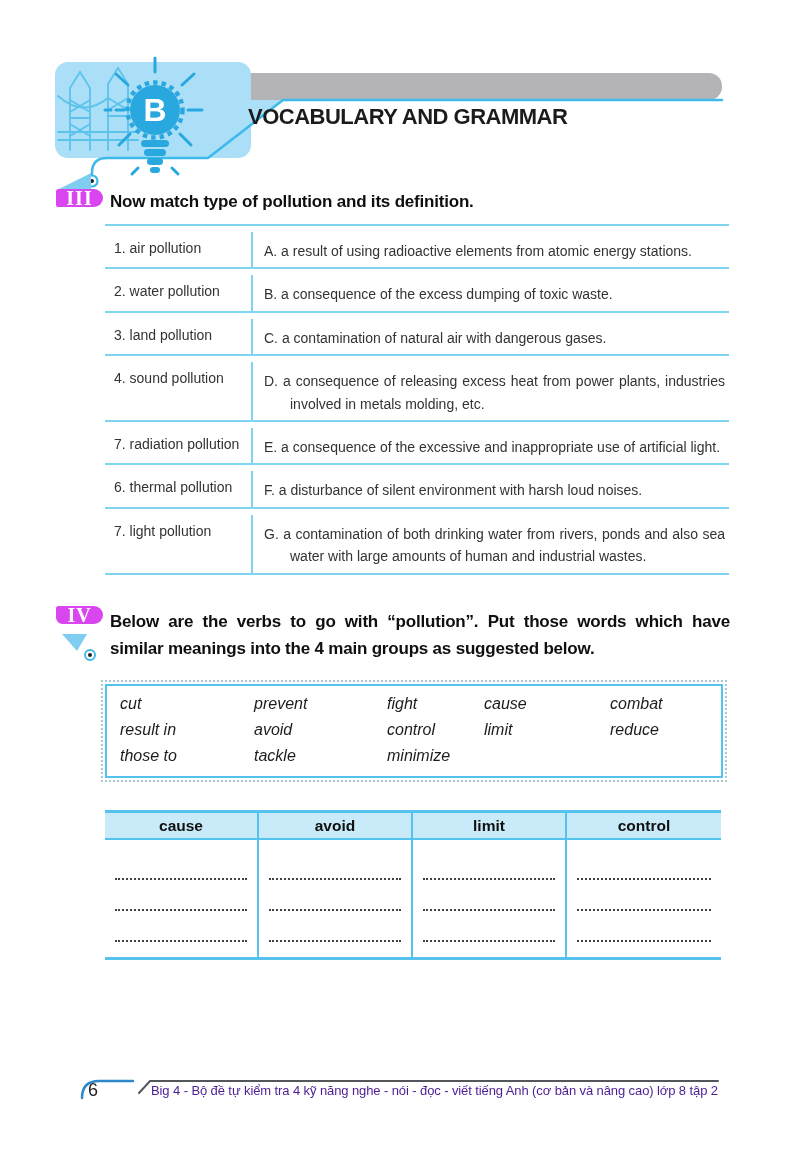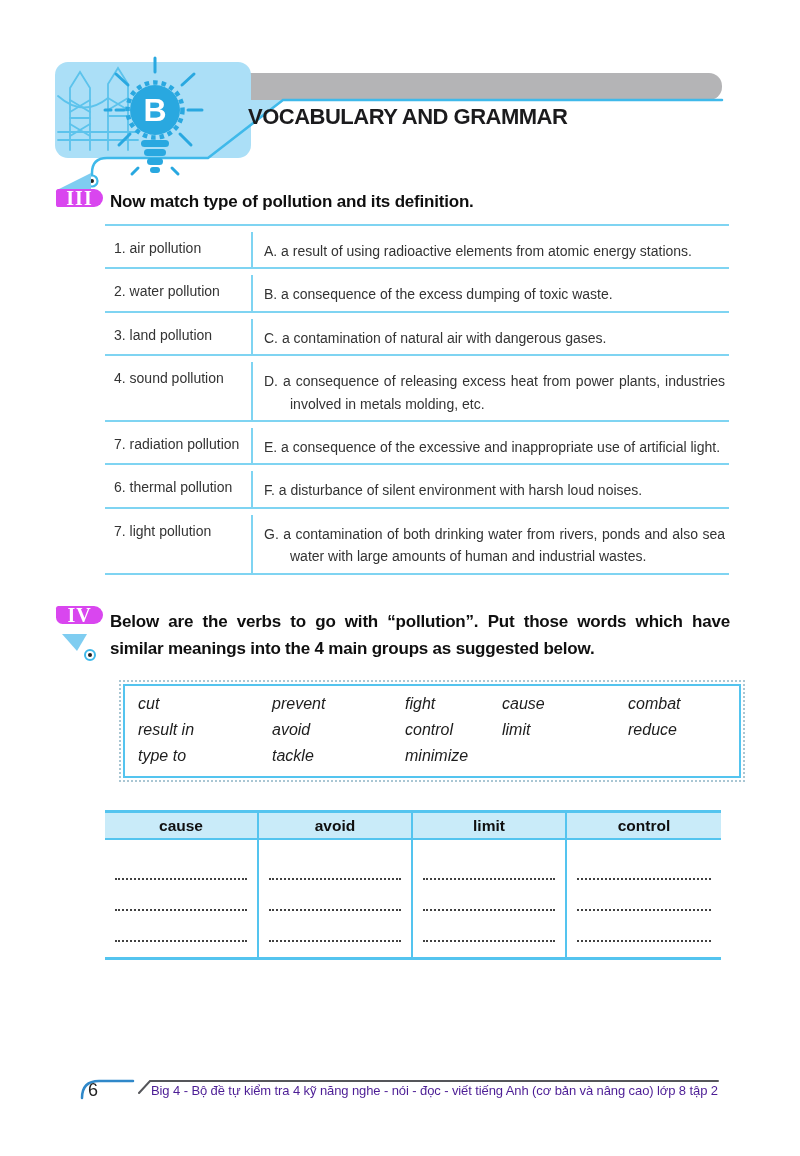--- a/index.html
+++ b/index.html
@@ -82,21 +82,21 @@
   
   .word-bank {
     position: absolute; left: 105px; top: 684px; width: 618px; height: 94px;
     border: 2px solid #54c4ef;
     outline: 2px dotted #a9c6d3; outline-offset: 2px;
     background: #ffffff;
     padding: 9px 0 0 13px;
     display: grid;
     grid-template-columns: 134px 133px 97px 126px auto;
     grid-auto-rows: 26px;
-    font-size: 16px; font-style: italic; color: #1d1d1d; margin-left: 18px;
+    font-size: 16px; font-style: italic; color: #1d1d1d;
   }
 
   
   .groups-table { position: absolute; left: 105px; top: 810px; width: 616px; }
   .gt-header {
     display: grid; grid-template-columns: repeat(4, 1fr);
     background: #c9ebf9;
     border-top: 3px solid #54c4ef;
     border-bottom: 2px solid #54c4ef;
     height: 30px;
@@ -229,21 +229,21 @@
     <div>cut</div>
     <div>prevent</div>
     <div>fight</div>
     <div>cause</div>
     <div>combat</div>
     <div>result in</div>
     <div>avoid</div>
     <div>control</div>
     <div>limit</div>
     <div>reduce</div>
-    <div>type to</div>
+    <div>those to</div>
     <div>tackle</div>
     <div>minimize</div>
   </div>
 
   <div class="groups-table">
     <div class="gt-header">
       <div class="gt-hcell">cause</div>
       <div class="gt-hcell">avoid</div>
       <div class="gt-hcell">limit</div>
       <div class="gt-hcell">control</div>

